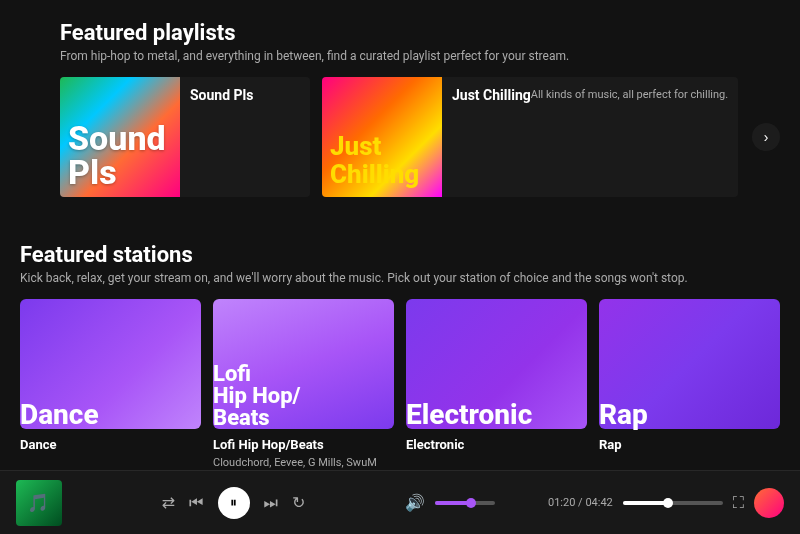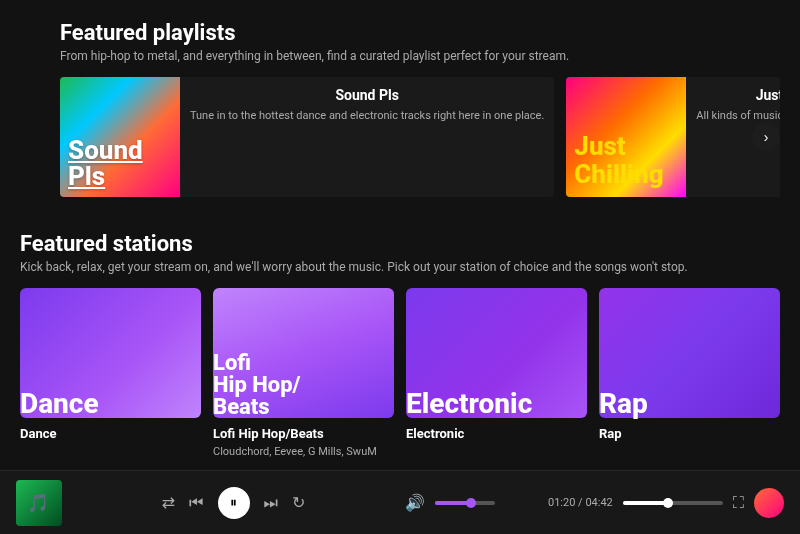--- a/index.html
+++ b/index.html
@@ -53,34 +53,32 @@
       width: 120px;
       height: 120px;
       flex-shrink: 0;
       position: relative;
       display: flex;
       align-items: flex-end;
       padding: 8px;
     }
 
     .playlist-thumb-text {
-      font-size: 26px;
+      font-size: 34px;
       font-weight: 800;
       line-height: 1;
       color: #fff;
       text-shadow: 0 1px 3px rgba(0,0,0,0.3);
-      text-decoration: underline;
     }
 
     .playlist-info {
       padding: 10px 10px;
       display: flex;
-      flex-direction: column;
+      flex-direction: row;
       justify-content: flex-start;
-      text-align: center;
     }
 
     .playlist-name {
       font-size: 14px;
       font-weight: 700;
       margin-bottom: 5px;
     }
 
     .playlist-desc {
       font-size: 11px;
@@ -117,21 +115,21 @@
       font-size: 14px;
       cursor: pointer;
       display: flex;
       align-items: center;
       justify-content: center;
       z-index: 10;
     }
 
     .playlists-container {
       position: relative;
-      margin-bottom: 34px;
+      margin-bottom: 45px;
       padding-left: 40px;
     }
 
     
     .stations-row {
       display: flex;
       gap: 12px;
       margin-bottom: 20px;
     }
 
@@ -354,21 +352,20 @@
     <p class="section-subtitle">From hip-hop to metal, and everything in between, find a curated playlist perfect for your stream.</p>
 
     <div class="playlists-row">
 
       <div class="playlist-card">
         <div class="playlist-thumb thumb-soundpls">
           <div class="playlist-thumb-text">Sound<br>Pls</div>
         </div>
         <div class="playlist-info">
           <div class="playlist-name">Sound Pls</div>
-          <div class="playlist-desc">Tune in to the hottest dance and electronic tracks right here in one place.</div>
         </div>
       </div>
 
       <div class="playlist-card">
         <div class="playlist-thumb thumb-justchilling">
           <div class="just-chilling-text">Just<br>Chilling</div>
         </div>
         <div class="playlist-info">
           <div class="playlist-name">Just Chilling</div>
           <div class="playlist-desc">All kinds of music, all perfect for chilling.</div>

